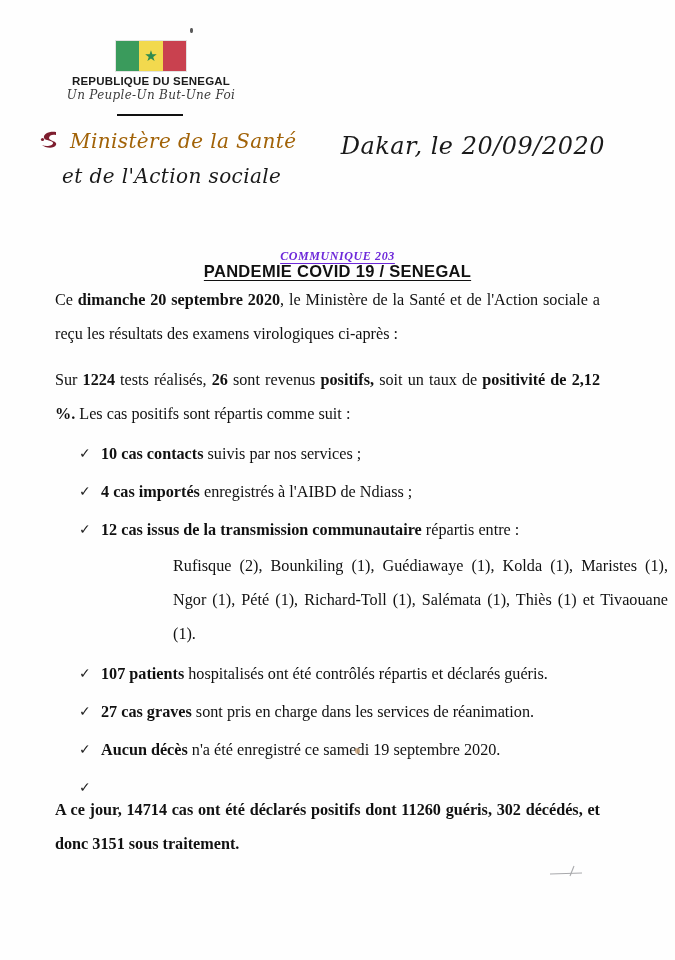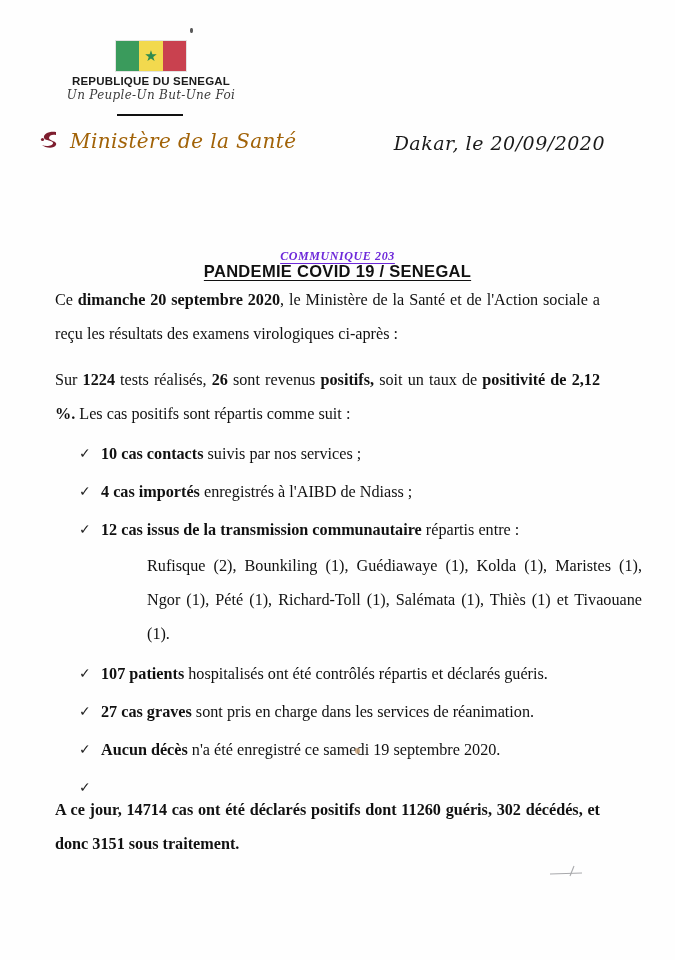--- a/index.html
+++ b/index.html
@@ -112,21 +112,21 @@
     margin-left: 26px;
     letter-spacing: 0.4px;
   }
 
   .dateline {
     position: absolute;
     right: 70px;
     top: 132px;
     font-family: "DejaVu Serif", "Liberation Serif", serif;
     font-style: italic;
-    font-size: 19px;
+    font-size: 24px;
     color: #1a1a1a;
     letter-spacing: 0.5px;
   }
 
   
   .doc-title {
     position: absolute;
     left: 0;
     top: 220px;
     width: 675px;
@@ -185,21 +185,21 @@
     text-align: left;
   }
   ul.checks li .tick {
     position: absolute;
     left: 24px;
     top: 0;
     font-size: 14px;
     color: #222;
   }
   .sublines {
-    margin-left: 46px;
+    margin-left: 72px;
     margin-top: 2px;
     text-align: justify;
     width: 495px;
   }
   .gap-block { margin-top: 18px; }
   .final {
     margin-top: 26px;
     font-weight: bold;
     text-align: justify;
   }
@@ -261,20 +261,21 @@
     <div class="ministry-line1">
       <span class="emblem">
         <svg viewBox="0 0 26 26" width="26" height="26" aria-hidden="true">
           <path d="M20 4 C13 3, 7 6, 8 10 C9 13, 17 12, 17 15 C17 18, 10 19, 6 17
                    C9 20, 18 21, 20 17 C22 13, 13 13, 13 10 C13 7, 17 6, 20 7 Z" fill="currentColor"></path>
           <circle cx="6.5" cy="11.5" r="1.6" fill="currentColor"></circle>
         </svg>
       </span>
       <span class="ministry-text">Ministère de la Santé</span>
     </div>
+    <div class="ministry-line2">et de l'Action sociale</div>
   </div>
 
   <div class="dateline">Dakar, le 20/09/2020</div>
 
   <div class="doc-title">PANDEMIE COVID 19 / SENEGAL</div>
   <div class="doc-subtitle">COMMUNIQUE 203</div>
 
   <div class="body">
 
     <p class="para p-intro">

